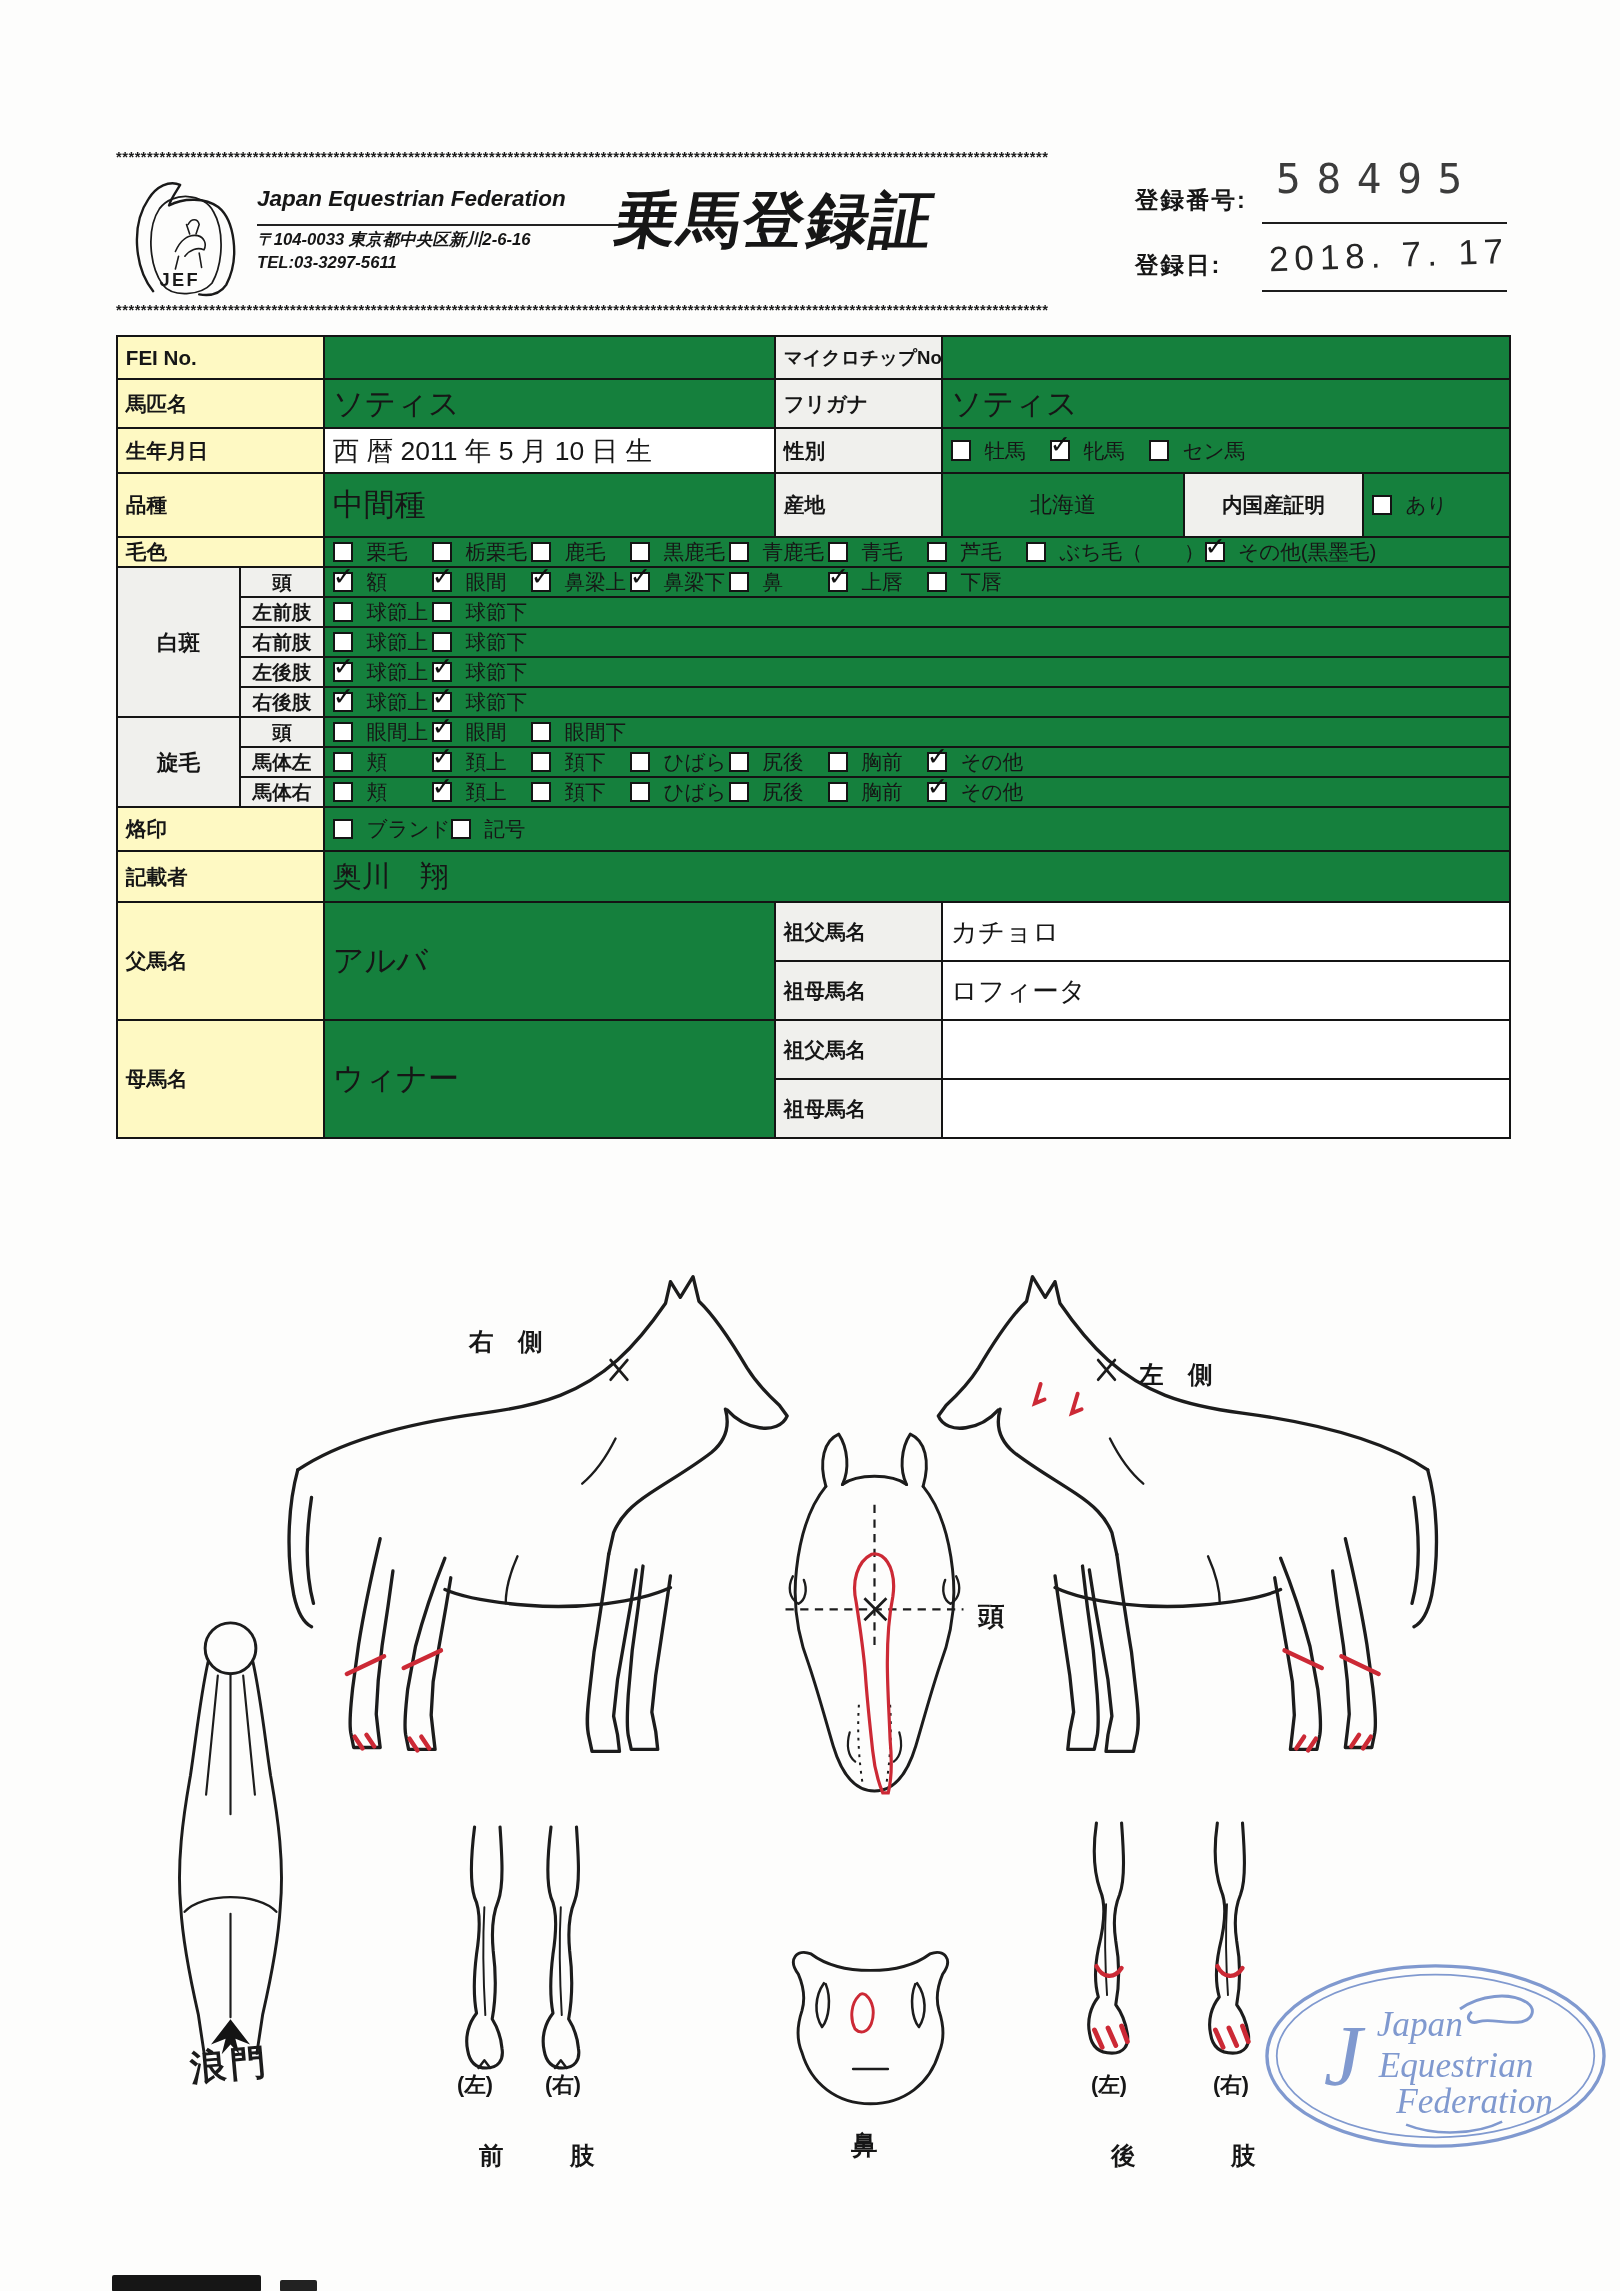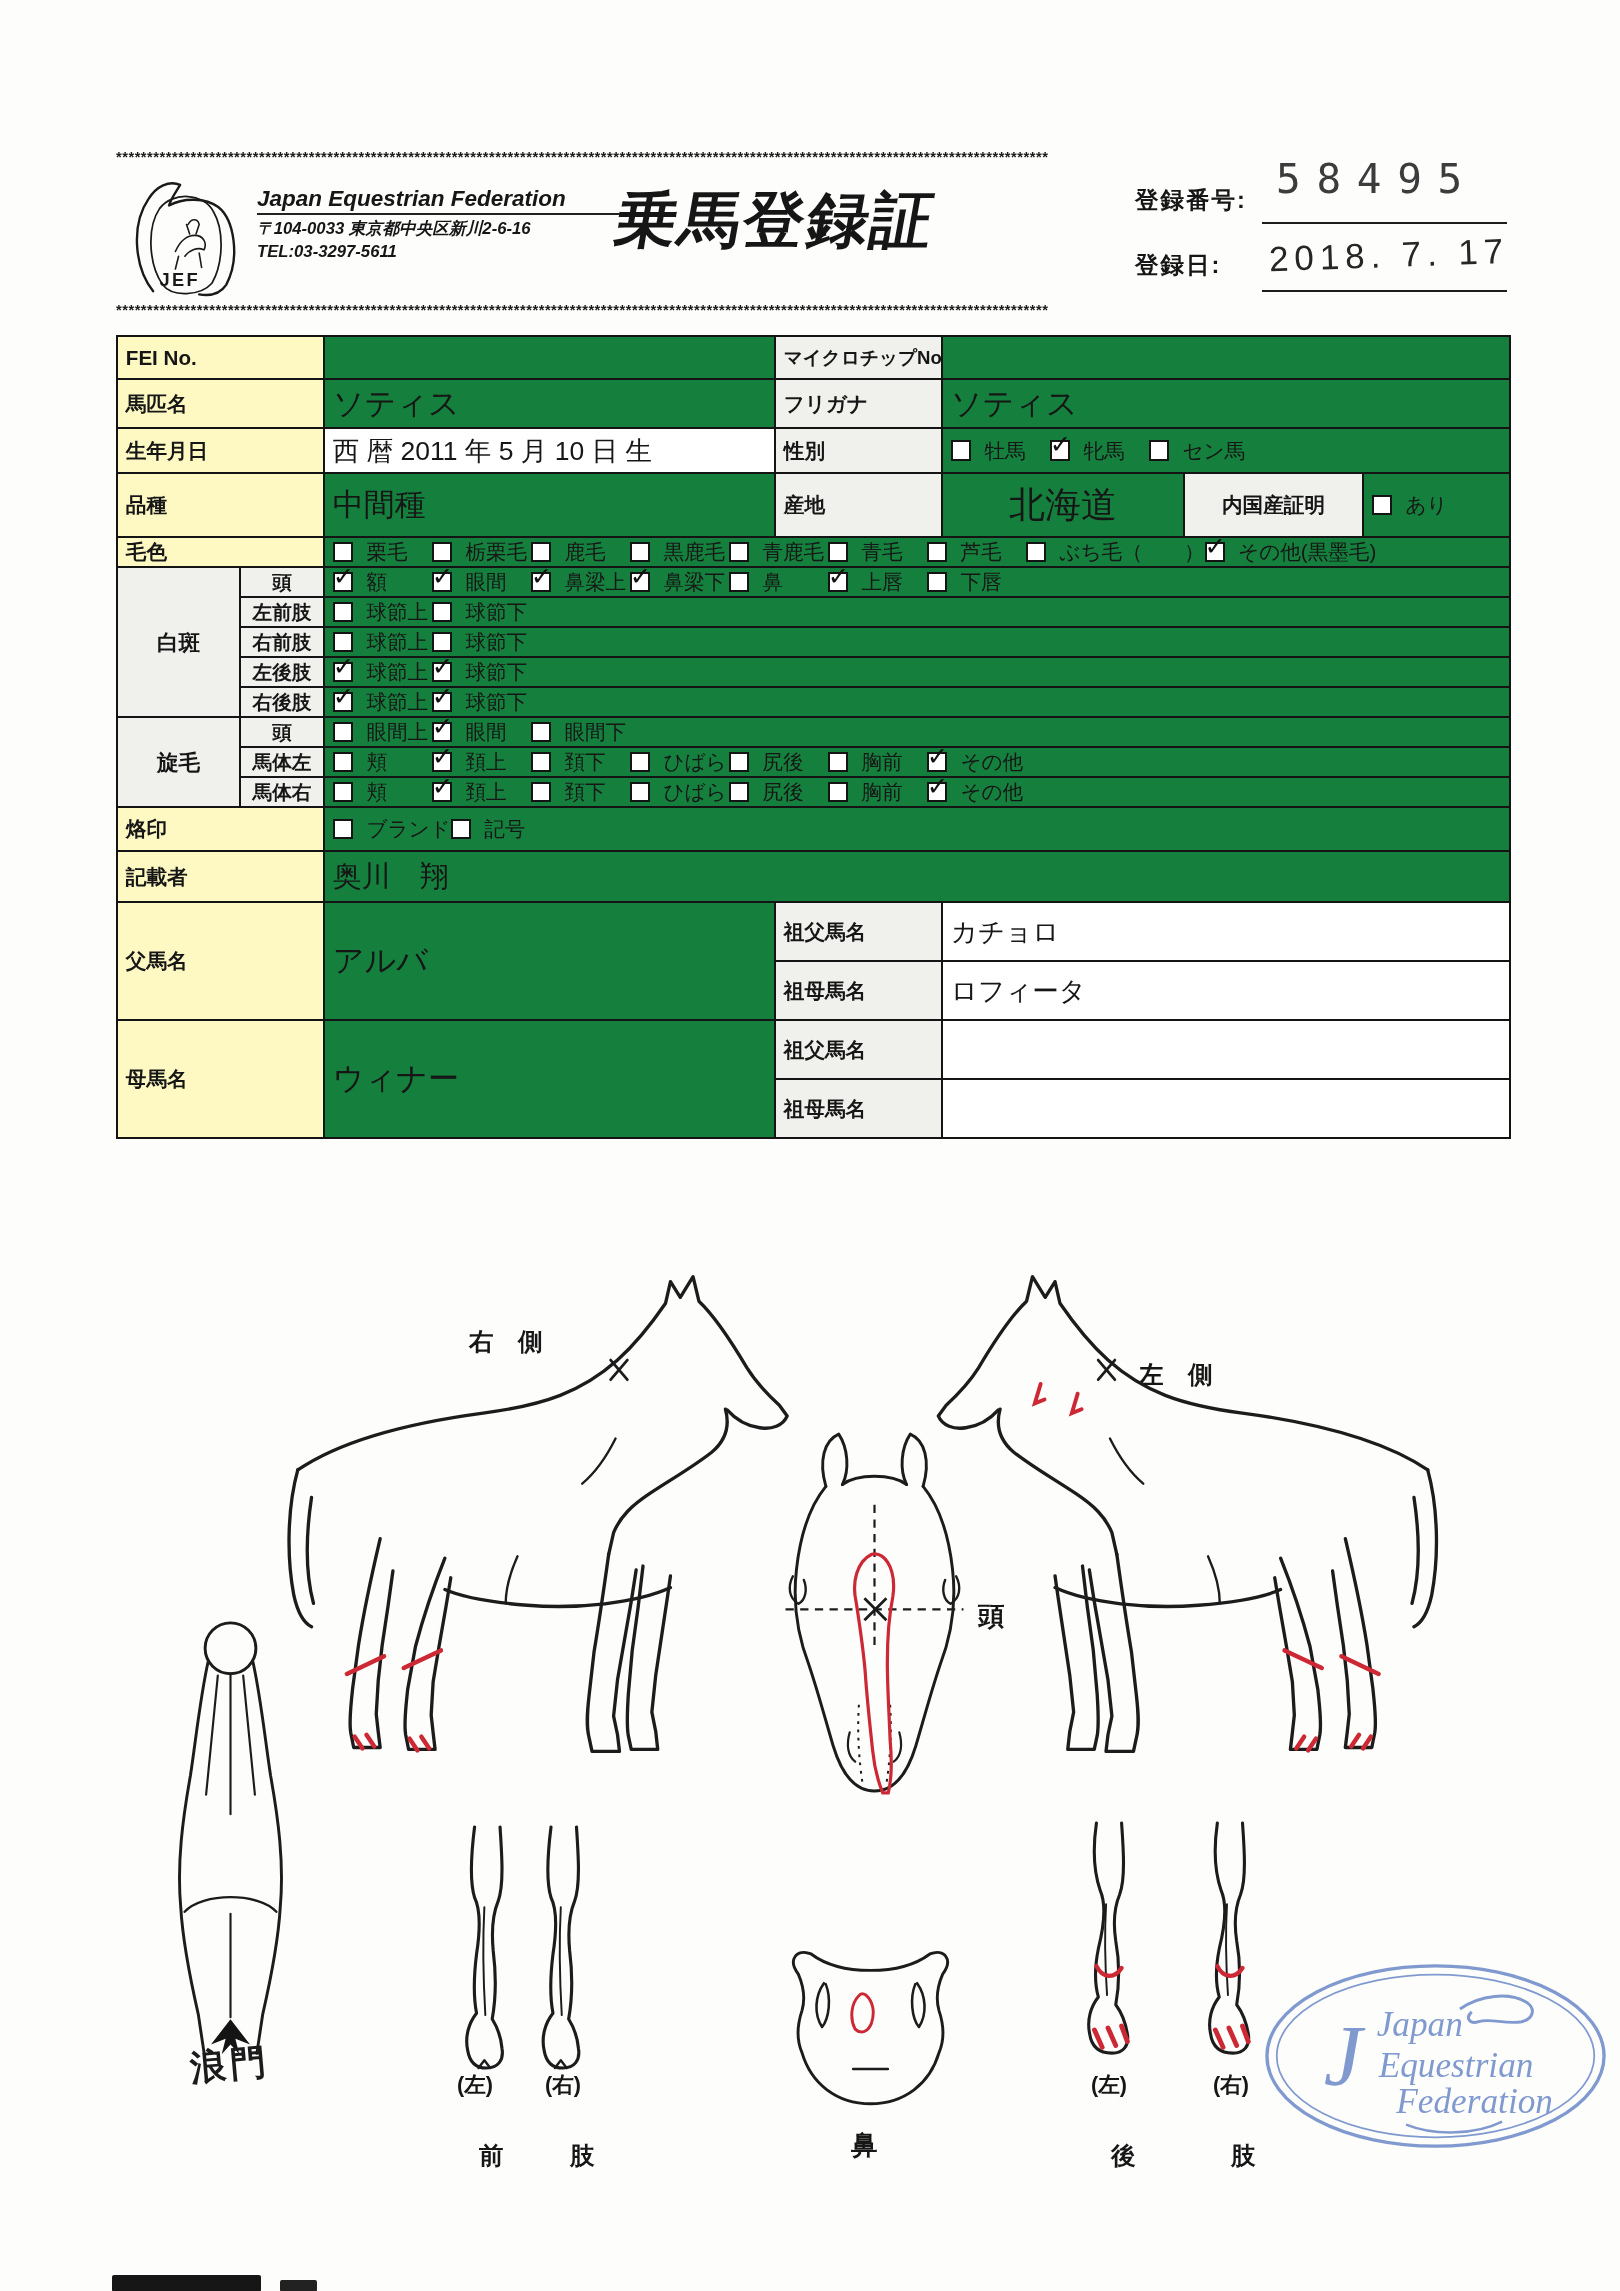--- a/index.html
+++ b/index.html
@@ -8,21 +8,21 @@
 
   .ast{position:absolute;left:116px;width:1396px;height:21.6px;font-size:14.7px;letter-spacing:0.5px;
        white-space:nowrap;overflow:hidden;font-weight:bold;color:#1b1b1b;}
 
   
   .orgblock{position:absolute;left:257px;top:184px;width:363px;}
   .orgline1{font-size:0;white-space:nowrap;}
   .org-prefix{font-size:18.6px;font-weight:bold;vertical-align:baseline;}
   .org-name{font-size:32px;font-weight:bold;letter-spacing:1px;}
   .org-en{font-size:22.5px;font-style:italic;font-weight:bold;border-bottom:2px solid #222;
-          padding-bottom:1px;margin-top:2px;white-space:nowrap;}
+          padding-bottom:12px;margin-top:2px;white-space:nowrap;}
   .org-addr,.org-tel{font-size:16.7px;font-style:italic;font-weight:bold;margin-top:2px;white-space:nowrap;}
   .doc-title{position:absolute;left:616px;top:180px;font-size:61px;font-weight:bold;letter-spacing:2.9px;
              transform:skewX(-10deg);white-space:nowrap;}
   .reg-label{position:absolute;font-size:23.5px;font-weight:bold;letter-spacing:2px;}
   .reg-no-value{position:absolute;left:1276px;top:155px;font-family:"DejaVu Sans Mono",monospace;
                 font-size:41px;letter-spacing:15.7px;color:#3c3c3c;}
   .reg-date-value{position:absolute;left:1269px;top:235px;font-size:35px;letter-spacing:5.9px;color:#262626;
                   transform:rotate(-2deg);font-weight:500;}
   .uline{position:absolute;border-top:2.9px solid #1d1d1d;}
 
@@ -174,21 +174,21 @@
                 <span class="cb"></span>
                 <span>セン馬</span>
               </span>
             </div>
           </td>
     </tr>
     <tr style="height:64px">
       <td class="lbl" colspan="2">品種</td>
       <td class="val">中間種</td>
       <td class="vlbl" style="text-align:left">産地</td>
-      <td class="val center" style="font-size:36px">北海道</td>
+      <td class="val center" style="font-size:22px">北海道</td>
       <td class="vlbl">内国産証明</td>
       <td class="val">
             <div class="checks">
               <span class="opt">
                 <span class="cb"></span>
                 <span>あり</span>
               </span>
             </div>
           </td>
     </tr>

